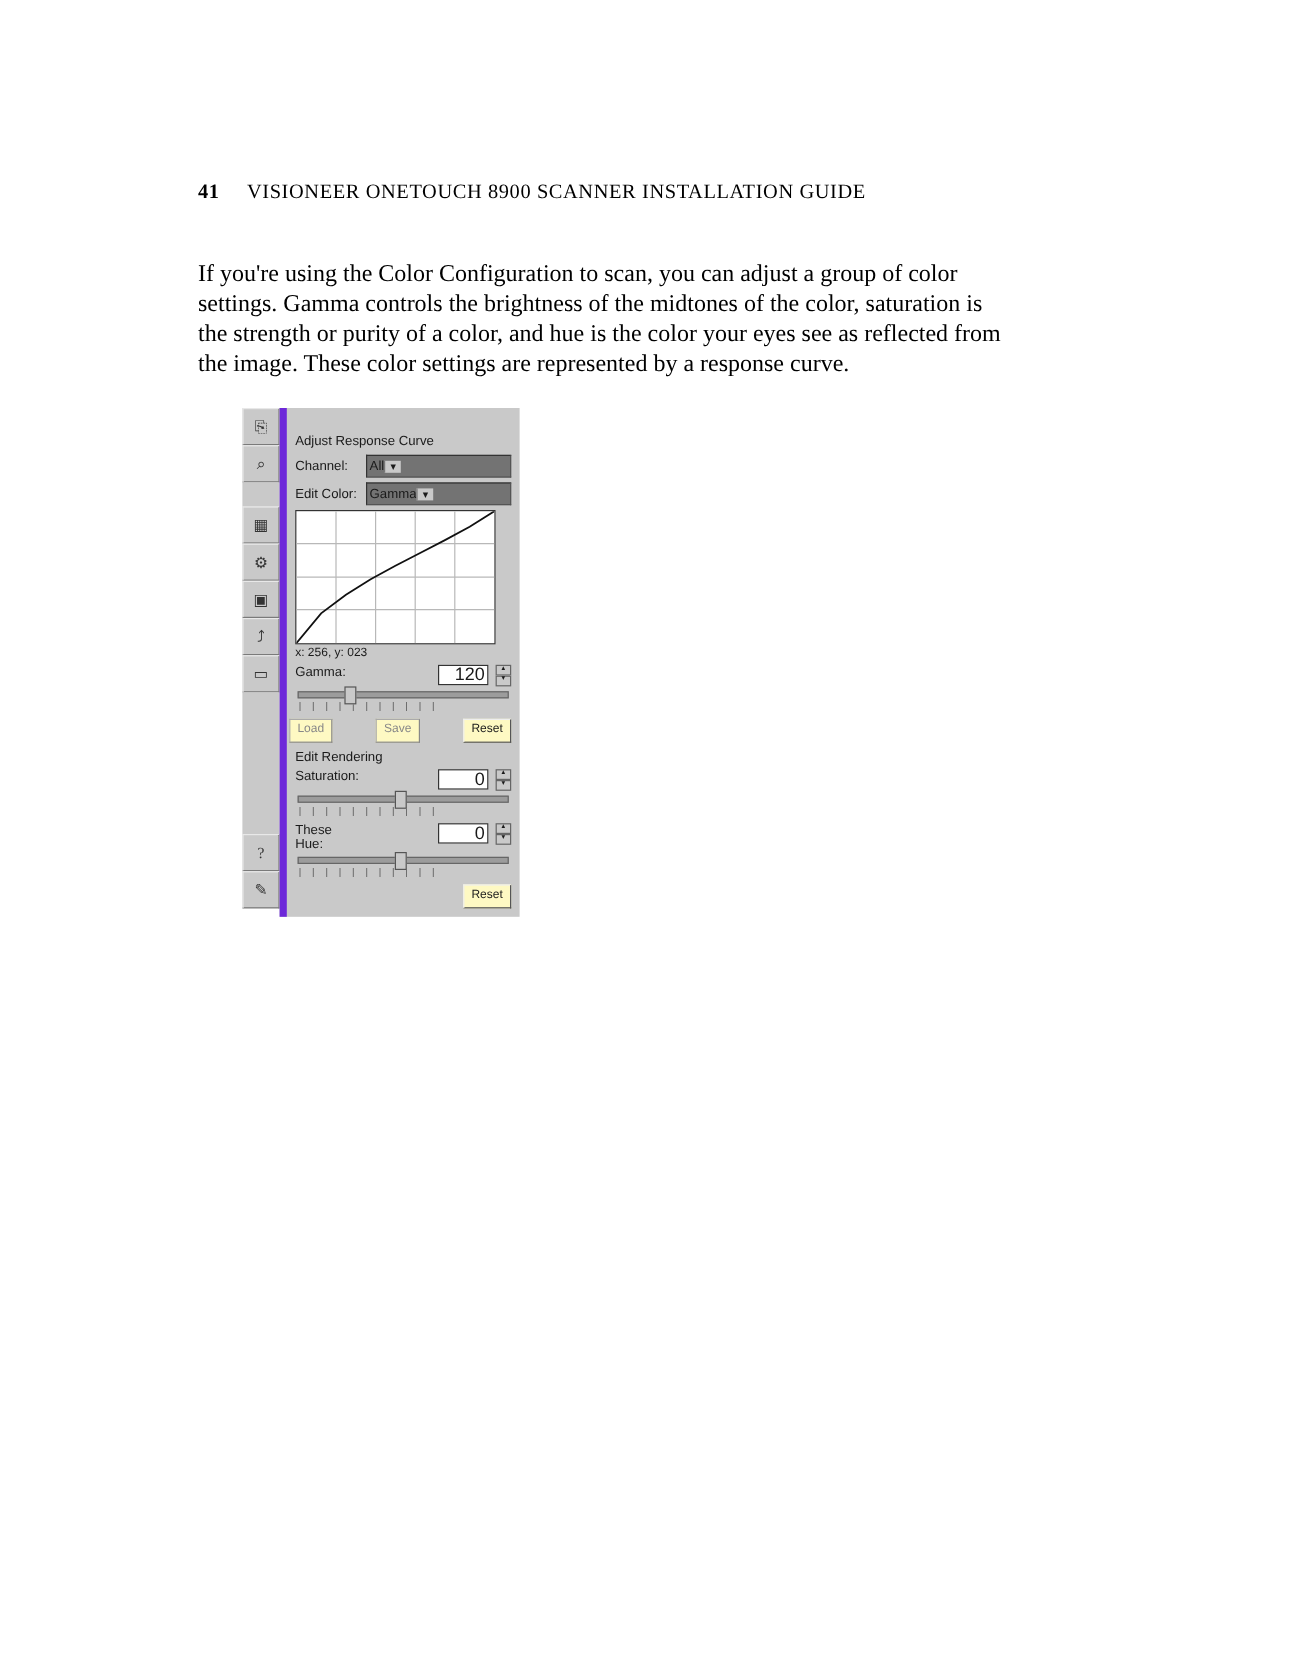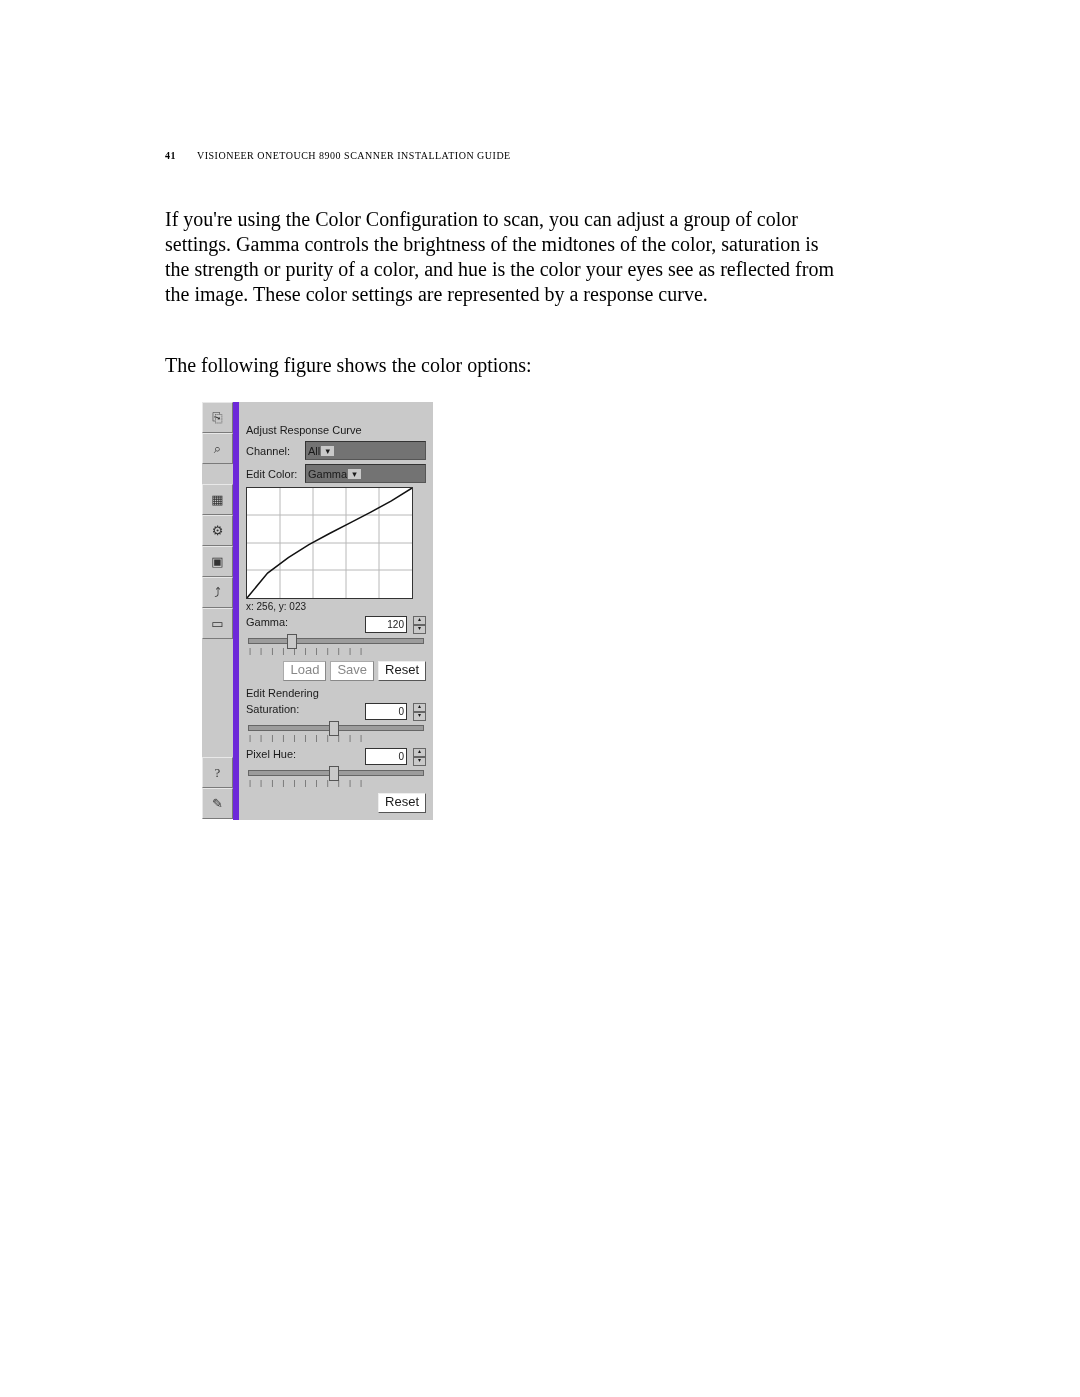--- a/index.html
+++ b/index.html
@@ -7,21 +7,21 @@
     padding: 0;
     background: #fff;
     font-family: "Times New Roman", Times, serif;
     color: #000;
     width: 1080px;
   }
   .page {
     padding: 150px 130px 60px 150px;
   }
   .header-line {
-    font-size: 10px;
+    font-size: 17px;
     letter-spacing: 0.5px;
     margin-left: 15px;
   }
   .header-line .pnum {
     font-weight: bold;
     margin-right: 18px;
   }
   .section-title {
     font-family: Arial, Helvetica, sans-serif;
     font-size: 17px;
@@ -87,49 +87,48 @@
     width: 165px; height: 110px; background:#fff;
     border:1px solid #333; margin:4px 0 2px 0;
     position: relative;
   }
   .curve-box svg { position:absolute; inset:0; width:100%; height:100%; }
   .coord { text-align:left; font-size:10px; margin-bottom:4px; padding-right:3px;}
   .numrow { display:flex; gap:6px; margin-bottom:3px;}
   .numrow label{ width:55px;}
   .numbox {
     width:38px; height:15px; background:#fff; border:1px solid #333;
-    font-size:10px; text-align:right; padding-right:2px; line-height:15px;
+    font-size:15px; text-align:right; padding-right:2px; line-height:15px;
   }
   .spin { width:13px; display:flex; flex-direction:column; }
   .spin div{ height:7px; background:#c9c9c9; border:1px solid #666; font-size:6px; line-height:5px; text-align:center;}
   .slider { height:4px; background:#9c9c9c; border:1px solid #666; margin:4px 2px 2px 2px; position:relative;}
   .slider .thumb{ position:absolute; top:-5px; width:8px; height:13px; background:#c9c9c9; border:1px solid #555; left:22%;}
   .slider.center .thumb{ left:46%; }
   .ticks { font-size:8px; letter-spacing:3.4px; color:#555; padding:0 3px; margin-bottom:6px;}
   .btnrow { display:flex; gap:4px; justify-content:flex-end; margin-bottom:6px;}
   .btnrow.last { margin-bottom:0; margin-top:2px;}
   .wbtn {
-    height:18px; padding:0 6px; font-size:13px; line-height:16px;
-    background:#ffffff; border:1px solid #555; border-top-color:#eee; border-left-color:#eee;
+    height:18px; padding:0 6px; font-size:10px; line-height:16px;
+    background:#fef9c3; border:1px solid #555; border-top-color:#eee; border-left-color:#eee;margin-left:32px;
   }
   .wbtn.dis { color:#888; border-color:#aaa #888 #888 #aaa;}
   .subhead { margin:6px 0 4px 0;}
 </style>
 </head>
 <body>
 
 <div class="page">
   <div class="header-line">
     <span class="pnum">41</span>
     <span style="font-variant:small-caps;">VISIONEER ONETOUCH 8900 SCANNER INSTALLATION GUIDE</span>
   </div>
 
 
   <p class="body-text">If you're using the Color Configuration to scan, you can adjust a group of color settings. Gamma controls the brightness of the midtones of the color, saturation is the strength or purity of a color, and hue is the color your eyes see as reflected from the image. These color settings are represented by a response curve.</p>
-  <p class="body-text">The following figure shows the color options:</p>
 
   <div class="figure-wrap">
     <div class="toolstrip">
       <div class="tbtn">⎘</div>
       <div class="tbtn">⌕</div>
       <div class="tgap"></div>
       <div class="tbtn">▦</div>
       <div class="tbtn">⚙</div>
       <div class="tbtn">▣</div>
       <div class="tbtn">⤴</div>
@@ -204,21 +203,21 @@
             <div>▴</div>
             <div>▾</div>
           </div>
       </div>
       <div class="slider center">
           <div class="thumb"></div>
         </div>
       <div class="ticks">| | | | | | | | | | |</div>
 
       <div class="numrow">
-        <label>Pixel Hue:</label>
+        <label>These Hue:</label>
         <div style="flex:1"></div>
         <div class="numbox">0</div>
         <div class="spin">
             <div>▴</div>
             <div>▾</div>
           </div>
       </div>
       <div class="slider center">
           <div class="thumb"></div>
         </div>

